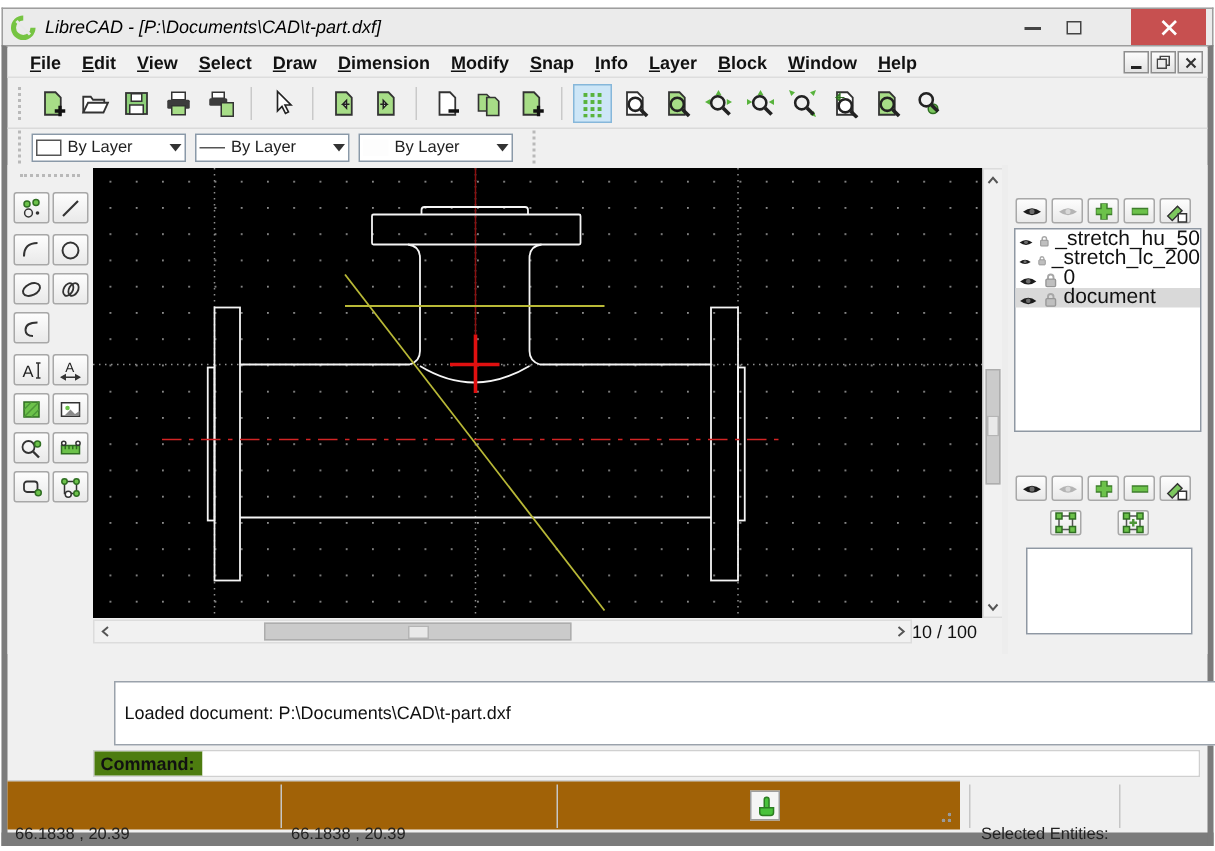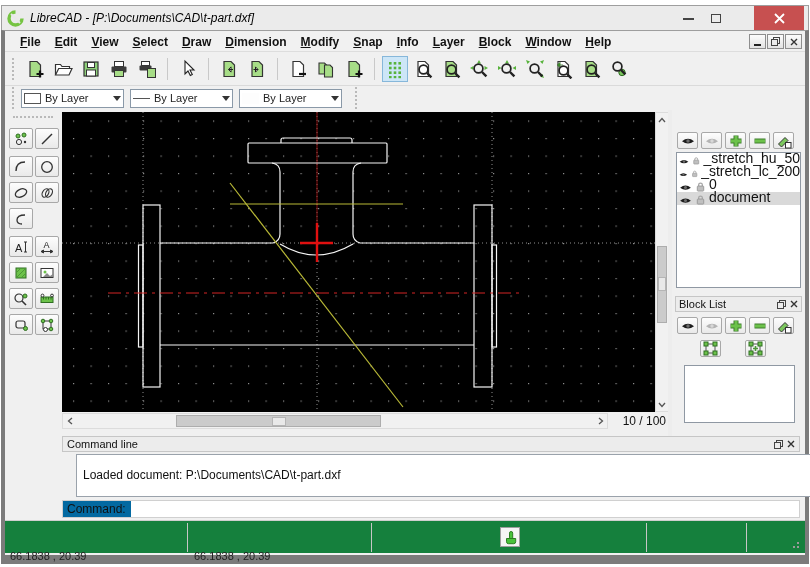--- a/index.html
+++ b/index.html
@@ -45,43 +45,43 @@
   .ltbtn{position:absolute;width:24px;height:21px;background:linear-gradient(#fdfdfd,#e9e9e9);
     border:1px solid #a8a8a8;border-radius:2px;display:flex;align-items:center;justify-content:center;}
   #canvas{left:57px;top:2px;width:593px;height:300px;background:#000;cursor:crosshair;}
   
   .sb{background:#f1f1f1;border:1px solid #dcdcdc;}
   #vscroll{left:650px;top:2px;width:14px;height:300px;}
   #hscroll{left:57px;top:303px;width:546px;height:16px;}
   .sbarrow{position:absolute;display:flex;align-items:center;justify-content:center;color:#555;}
   .thumb{position:absolute;background:#cbcbcb;border:1px solid #adadad;}
   .thumbgrip{position:absolute;background:#e9e9e9;border:1px solid #b5b5b5;}
-  #zoomlabel{left:603px;top:303px;width:60px;height:16px;font-size:12px;color:#111;text-align:right;padding-right:2px;line-height:16px;}
+  #zoomlabel{left:603px;top:303px;width:60px;height:16px;font-size:12px;color:#111;padding-right:2px;line-height:16px;}
   #splitter{left:663px;top:0;width:4px;height:326px;background:#ededed;}
   
   #docks{left:667px;top:0;width:133px;height:326px;background:#f0f0f0;}
   .dockhead{position:absolute;left:3px;width:127px;height:16px;background:#ececec;border:1px solid #c6c6c6;
     font-size:11px;color:#111;display:flex;align-items:center;padding:0 3px;}
   .dockicons{margin-left:auto;display:flex;gap:4px;align-items:center;}
   .dbtn{width:21px;height:17px;background:linear-gradient(#fdfdfd,#e9e9e9);border:1px solid #a8a8a8;
     border-radius:2px;display:flex;align-items:center;justify-content:center;}
   .listbox{position:absolute;background:#fff;border:1px solid #8f98a3;}
   .lrow{height:13px;display:flex;align-items:flex-end;font-size:14px;color:#111;padding-left:2px;gap:3px;}
   .lrow.sel{background:#d9d9d9;}
   
   #cmdhead{left:57px;top:405px;width:738px;height:16px;background:#ececec;border:1px solid #c6c6c6;
     font-size:11px;color:#111;display:flex;align-items:center;padding:0 4px;}
   #cmdhist{left:57px;top:423px;width:738px;height:43px;background:#fff;border:1px solid #9aa2ab;
     font-size:12px;color:#111;padding:13px 6px;margin-left:14px;}
   #cmdrow{left:57px;top:469px;width:738px;height:18px;background:#fff;border:1px solid #d0d0d0;
     display:flex;align-items:center;font-size:12px;}
-  #cmdrow .lbl{background:#0369a1;height:100%;display:flex;align-items:center;padding:0 5px 0 4px;color:#111;}
+  #cmdrow .lbl{background:#4d7c0f;height:100%;display:flex;align-items:center;padding:0 5px 0 4px;color:#111;font-weight:bold;}
   #cmdrow input{flex:1;border:none;outline:none;height:100%;font:12px "Liberation Sans",sans-serif;}
   
-  #statusbar{left:0;top:489px;width:800px;height:33px;border-top:1px solid #cfcfcf;background:#15803d;font-size:11px;color:#222;}
+  #statusbar{left:0;top:489px;width:635px;height:33px;border-top:1px solid #cfcfcf;background:#a16207;font-size:11px;color:#222;}
   .stbox{position:absolute;top:2px;height:29px;line-height:13px;padding:1px 5px;white-space:pre;}
   .stsep{position:absolute;top:2px;height:29px;width:1px;background:#c6c6c6;}
   #handbtn{position:absolute;left:495px;top:6px;width:20px;height:20px;background:#f5f5f5;border:1px solid #9e9e9e;
     display:flex;align-items:center;justify-content:center;}
   #grip{position:absolute;right:6px;bottom:5px;width:9px;height:9px;
     background:
       radial-gradient(circle at 8px 8px,#9a9a9a 1px,transparent 1.4px),
       radial-gradient(circle at 8px 4px,#9a9a9a 1px,transparent 1.4px),
       radial-gradient(circle at 4px 8px,#9a9a9a 1px,transparent 1.4px);}
   svg{display:block;}
@@ -597,31 +597,20 @@
             <svg width="13" height="9">
                 <use href="#i-eye"></use>
               </svg>
             <svg width="11" height="11">
                 <use href="#i-lock"></use>
               </svg>
             <span>document</span>
           </div>
         </div>
 
-        <div class="dockhead" style="top:186px">
-          <span>Block List</span>
-          <span class="dockicons">
-            <svg width="9" height="9">
-                <use href="#i-float"></use>
-              </svg>
-            <svg width="8" height="8">
-                <use href="#i-x"></use>
-              </svg>
-          </span>
-        </div>
         <div class="abs" style="left:5px;top:207px;display:flex;gap:3px">
           <div class="dbtn">
               <svg width="14" height="10">
                 <use href="#i-eye"></use>
               </svg>
             </div>
           <div class="dbtn">
               <svg width="14" height="10">
                 <use href="#i-eyeg"></use>
               </svg>
@@ -660,31 +649,20 @@
                 <rect x="1" y="10" width="4" height="4" fill="#6cc24a" stroke="#2f6e22"></rect>
                 <rect x="10" y="10" width="4" height="4" fill="#6cc24a" stroke="#2f6e22"></rect>
                 <path d="M7.5 5v5M5 7.5h5" stroke="#4d9638" stroke-width="1.6"></path>
               </svg>
             </div>
         </div>
         <div class="listbox" style="left:12px;top:255px;width:111px;height:58px"></div>
       </div>
     </div>
 
-    <div id="cmdhead" class="abs">
-      <span>Command line</span>
-      <span class="dockicons">
-        <svg width="9" height="9">
-            <use href="#i-float"></use>
-          </svg>
-        <svg width="8" height="8">
-            <use href="#i-x"></use>
-          </svg>
-      </span>
-    </div>
     <div id="cmdhist" class="abs">Loaded document: P:\Documents\CAD\t-part.dxf</div>
     <div id="cmdrow" class="abs">
       <span class="lbl">Command:</span>
       <input type="text" value="" style="">
     </div>
 
     <div id="statusbar" class="abs">
       <div class="stbox" style="left:0;width:181px">
         <div>66.1838 , 20.39</div>
         
@@ -695,18 +673,22 @@
         
       </div>
       <div class="stsep" style="left:366px"></div>
       <div id="handbtn">
         <svg width="15" height="15">
           <rect x="6.5" y="1.5" width="3.2" height="8" rx="1.6" fill="#49c23b" stroke="#2c7d22"></rect>
           <path d="M3.5 8.5h9.2v3.2q0 2-2 2H5.5q-2 0-2-2z" fill="#49c23b" stroke="#2c7d22"></path>
         </svg>
       </div>
       <div class="stsep" style="left:641px"></div>
+      <div class="stbox" style="left:644px;width:96px">
+        <div>Selected Entities:</div>
+        
+      </div>
       <div class="stsep" style="left:741px"></div>
       <div id="grip"></div>
     </div>
 
   </div>
 </div>
 
 </body></html>

